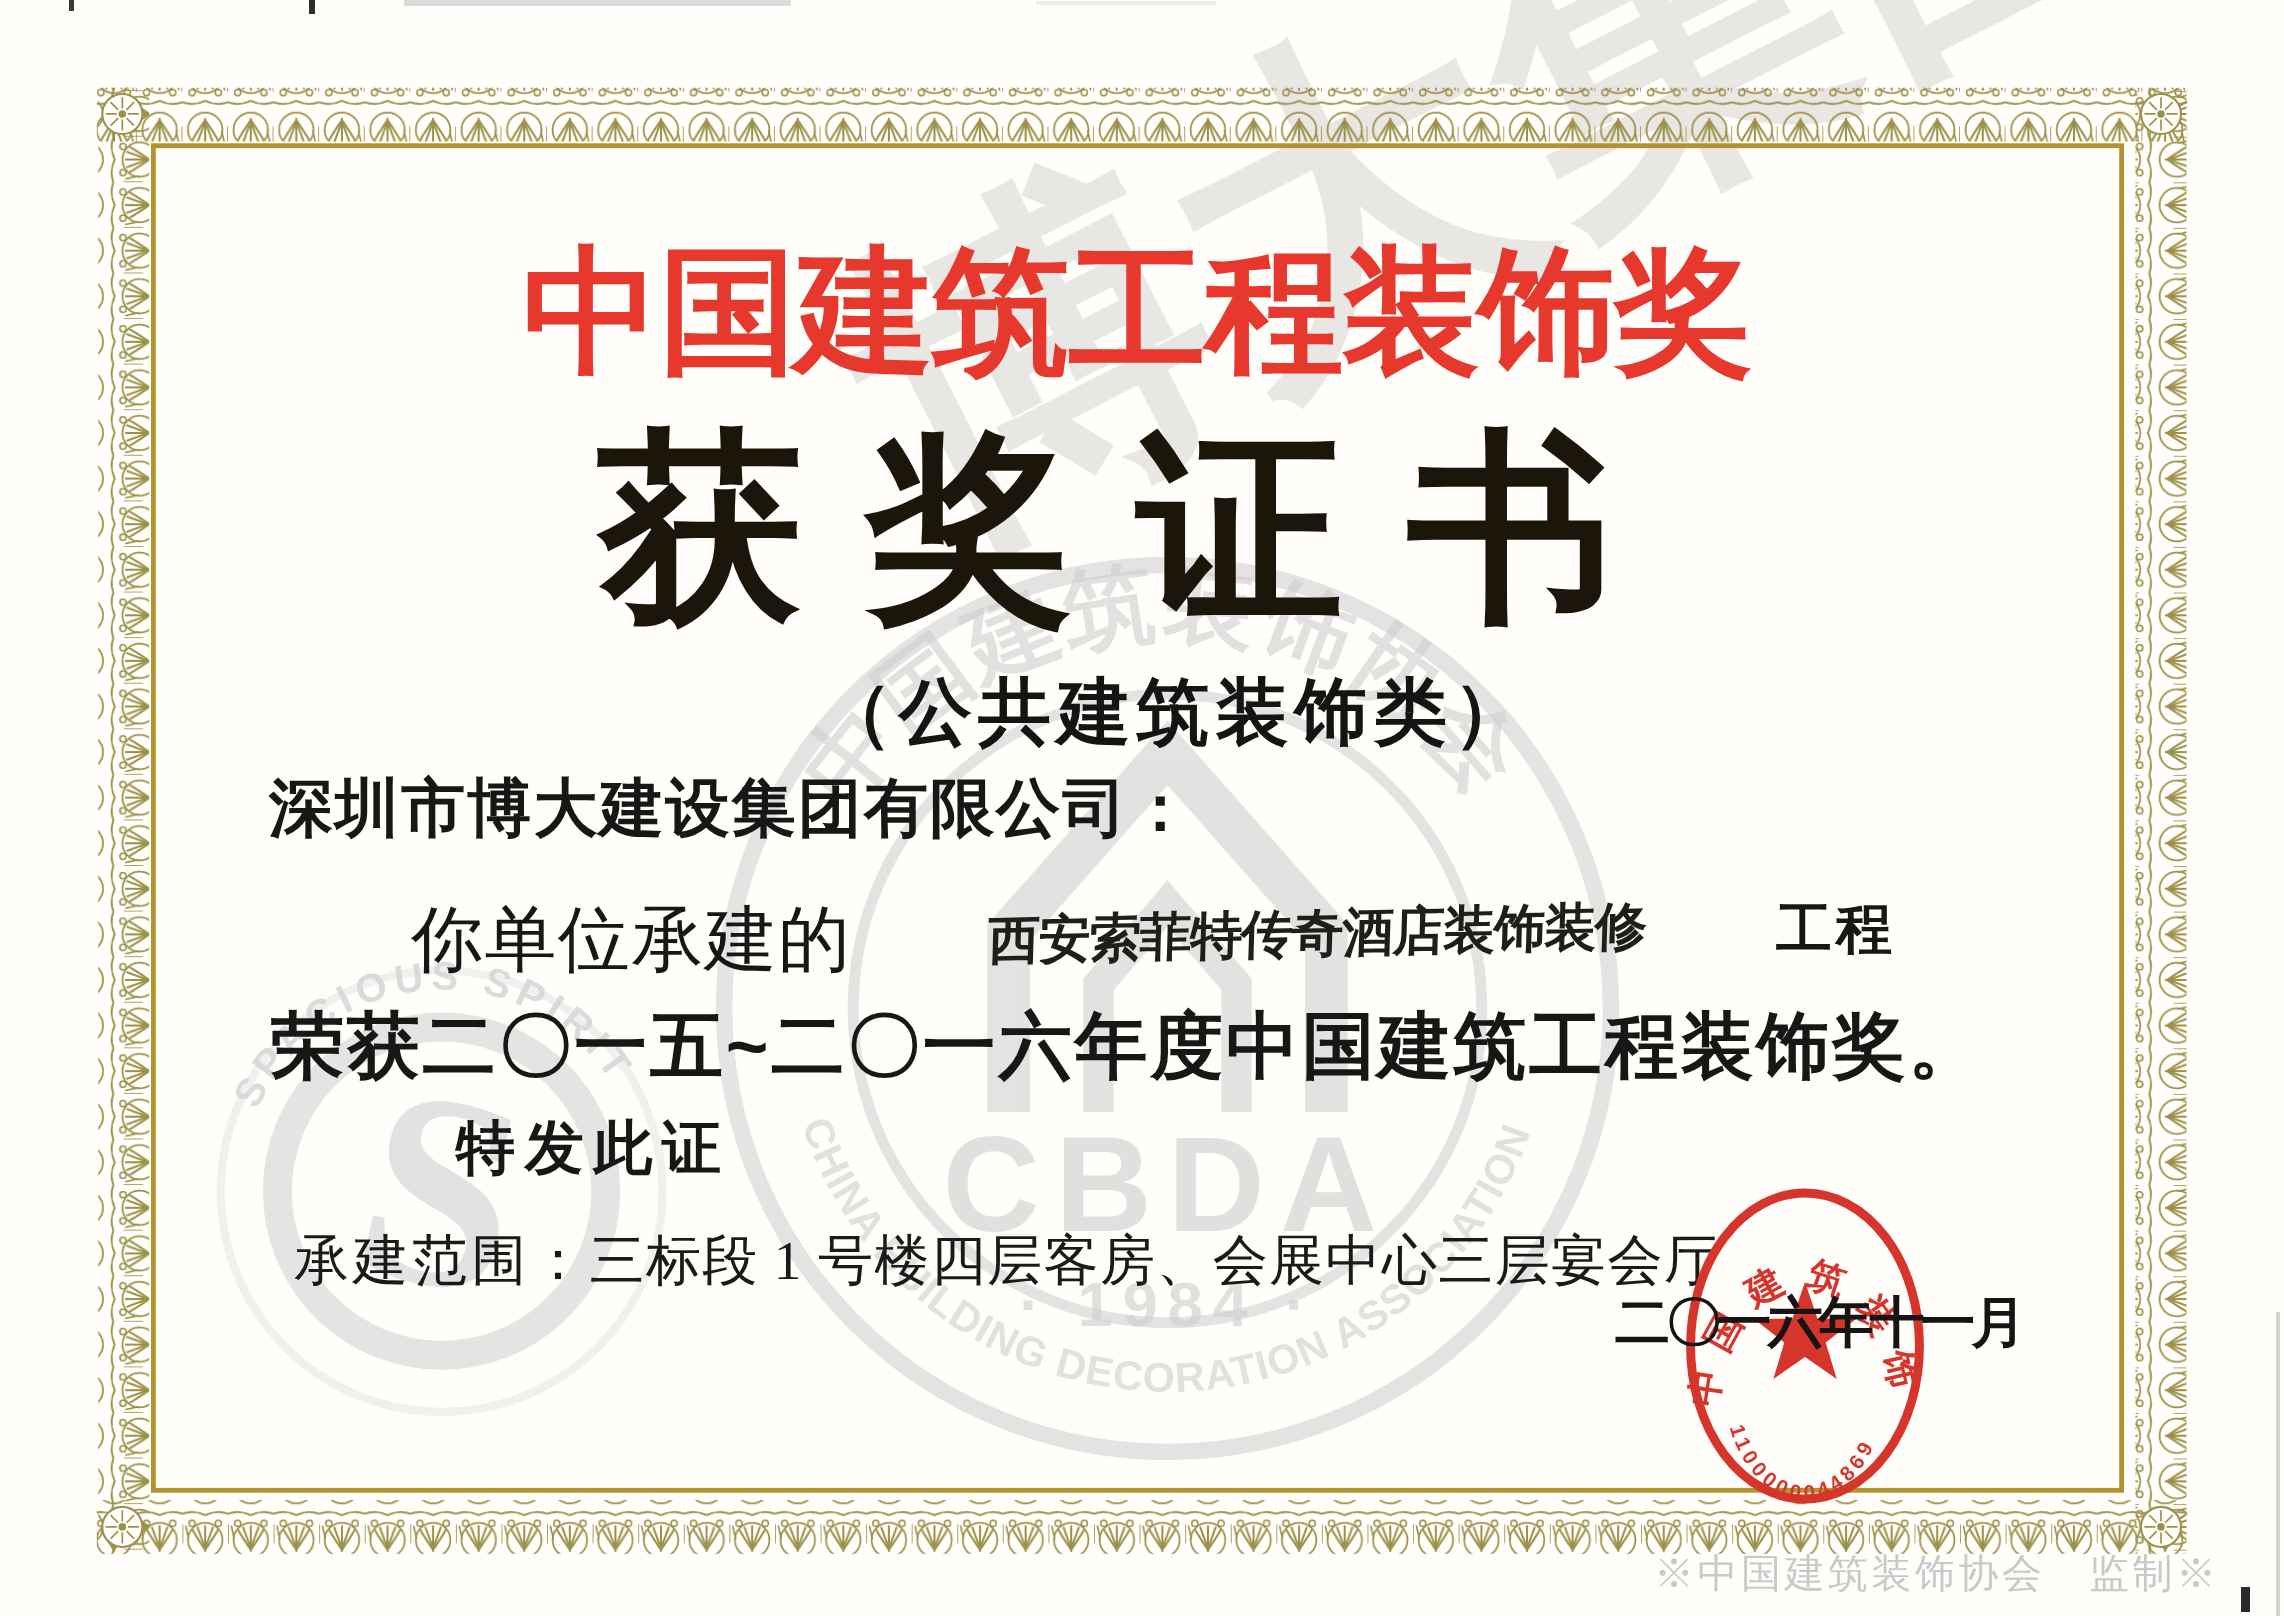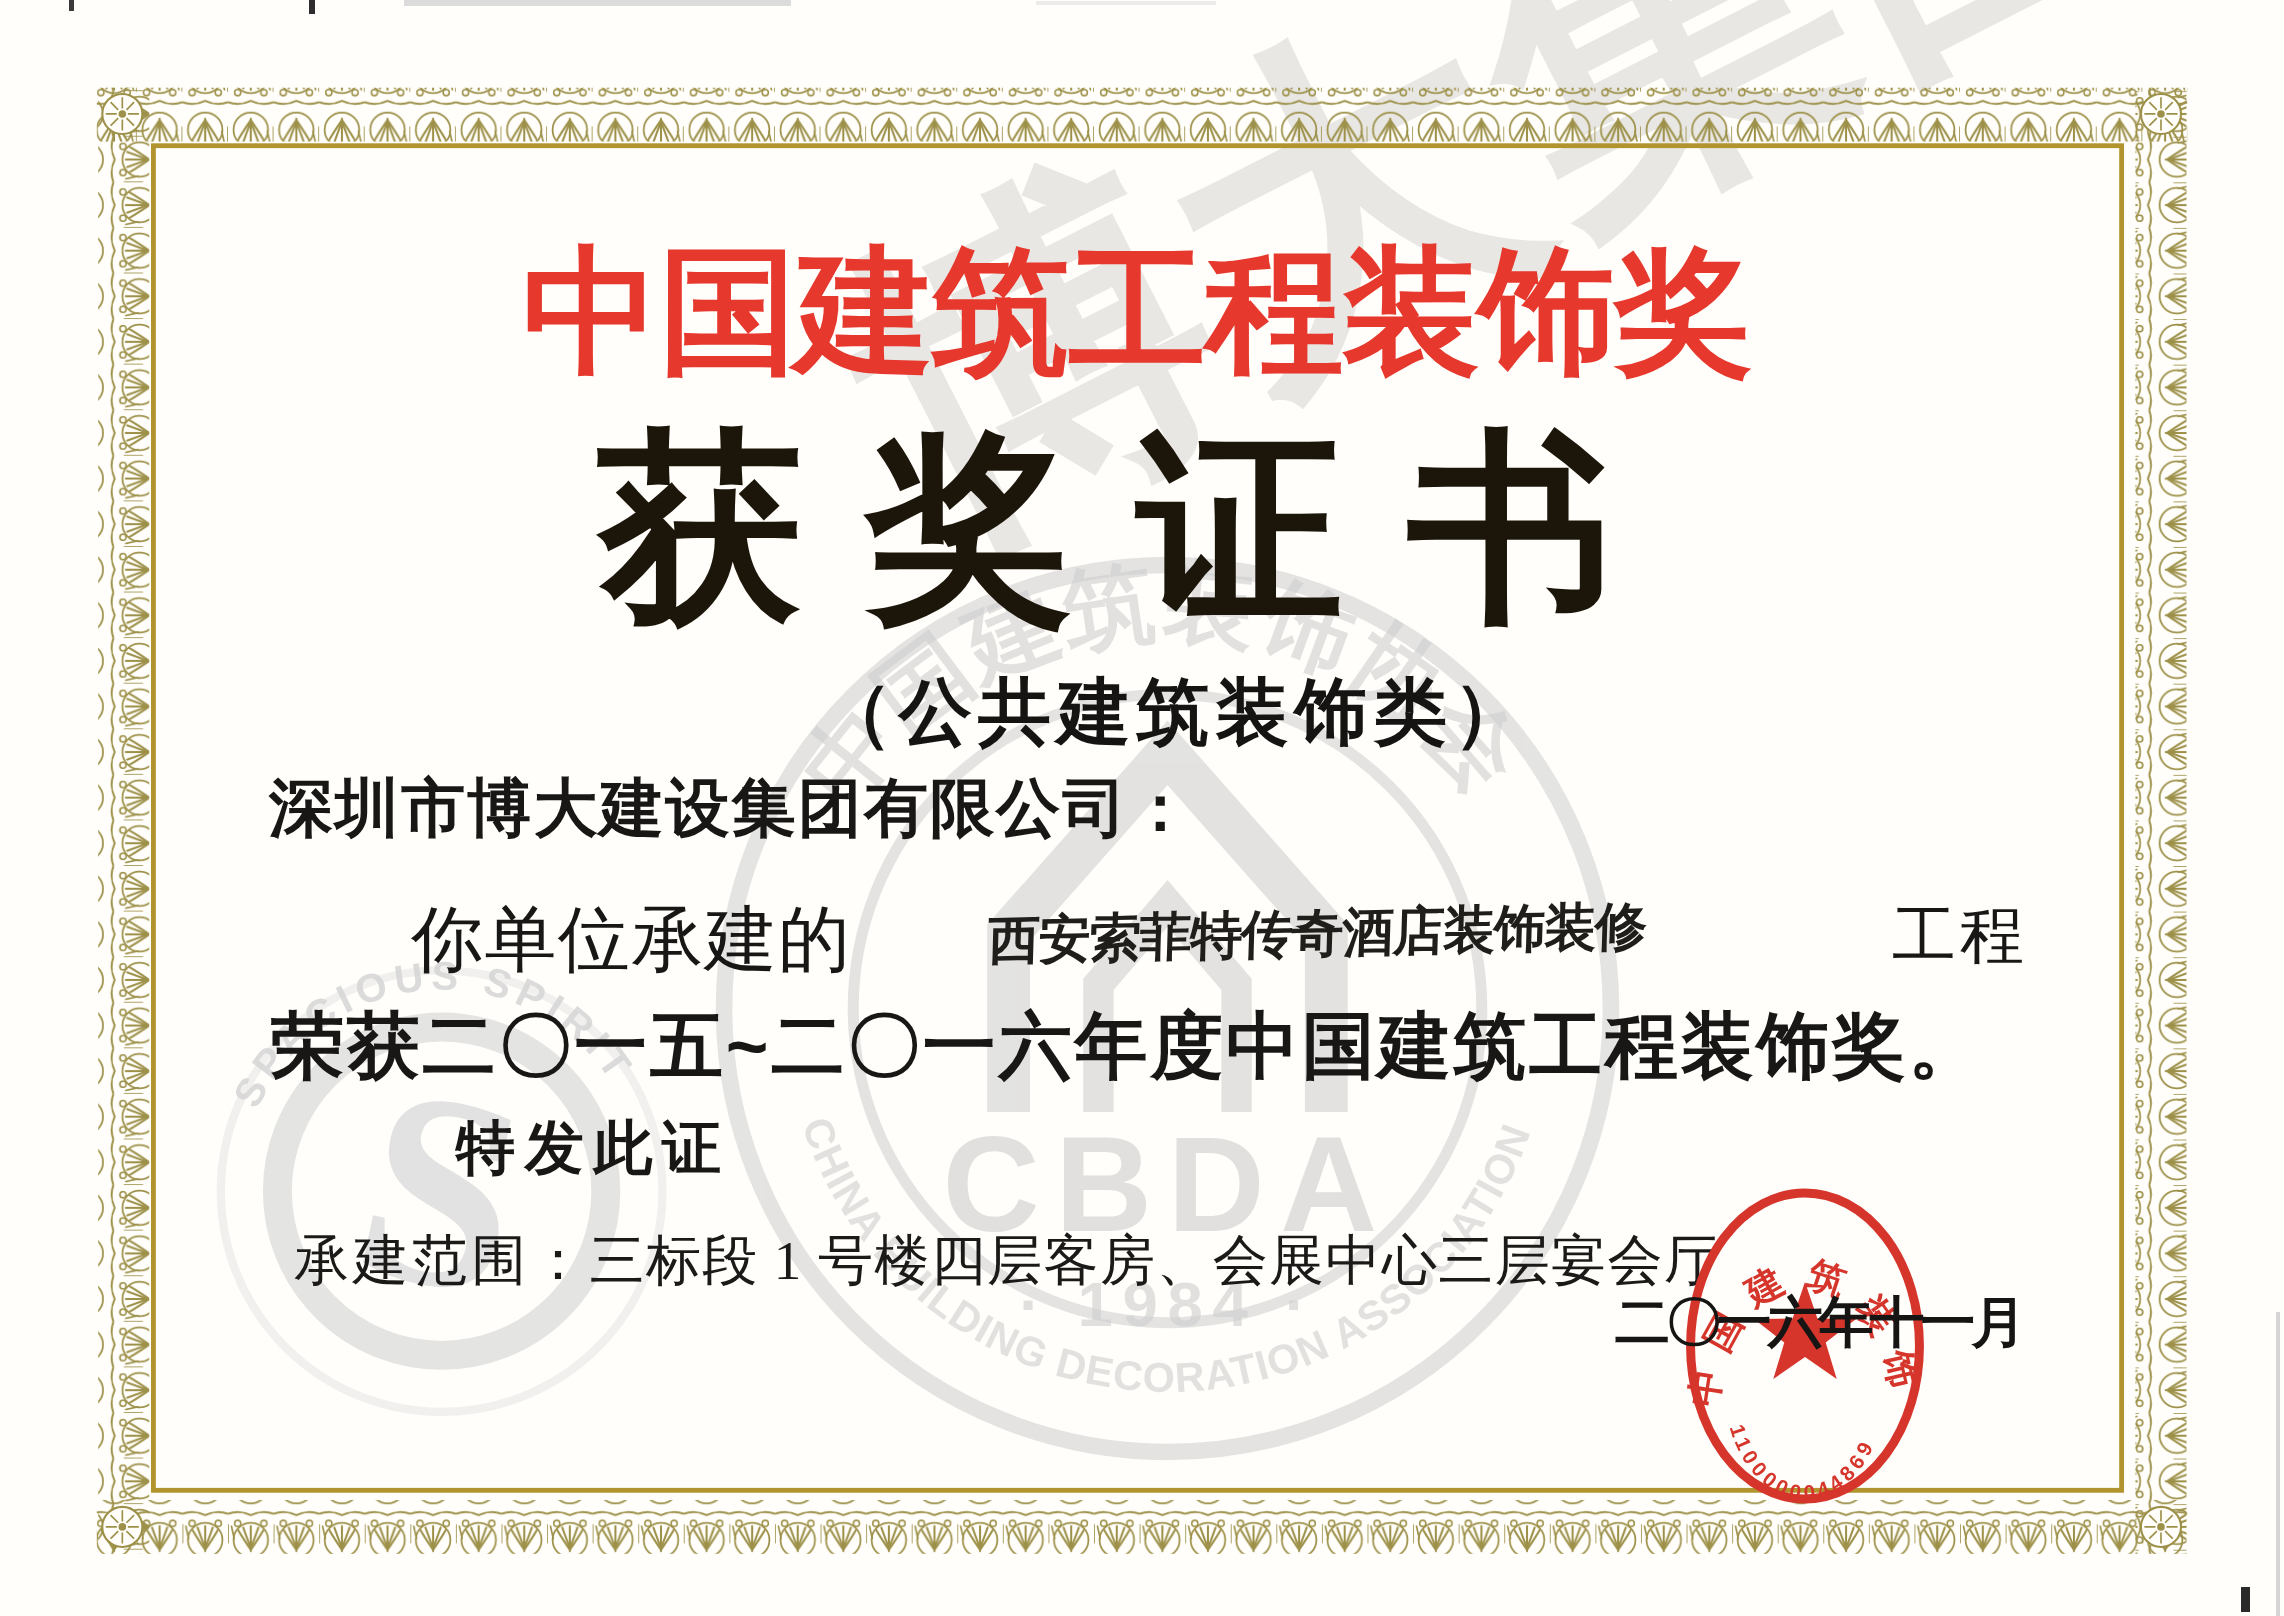--- a/index.html
+++ b/index.html
@@ -37,21 +37,21 @@
     font-size:73px; font-weight:700; letter-spacing:6.2px;
     color:#151412; font-family:"Liberation Serif", serif;margin-top:40px;
   }
   .recipient-line { left:269px; top:765px; font-size:64px; font-weight:700; letter-spacing:2.1px; }
   .body-prefix    { left:411px; top:892px; font-size:72px; font-weight:400; letter-spacing:1.4px; }
   .project-name   {
     left:988px; top:899px; font-size:52px; font-weight:600; letter-spacing:-1.4px;
     transform:rotate(-1.3deg) skewX(-3deg);
     font-family:"Liberation Serif", serif; color:#201e1b;
   }
-  .body-suffix    { left:1892px; top:892px; font-size:64px; font-weight:400; letter-spacing:4.1px; }
+  .body-suffix    { left:1776px; top:892px; font-size:56px; font-weight:700; letter-spacing:4.1px; }
   .award-line     { left:271px; top:998px; font-size:73px; font-weight:700; letter-spacing:2.8px; }
   .issue-line     { left:456px; top:1109px; font-size:59px; font-weight:700; letter-spacing:9.7px; }
   .scope-line     { left:294px; top:1224px; font-size:55px; color:#1c1a18; font-family:"Liberation Serif", serif; }
   .scope-line .lbl { letter-spacing:4.1px; }
   .scope-line .val { letter-spacing:1.4px; }
   .certno-line    { left:271px; top:1366px; font-size:55px; color:#191715; font-family:"Liberation Serif", serif; }
   .certno-line .lbl { letter-spacing:19.3px; }
   .certno-line .val { letter-spacing:5.5px; margin-left:14px; font-weight:600; }
   .date-line {
     left:1615px; top:1286px; z-index:4;
@@ -162,20 +162,21 @@
   <div class="content recipient-line">深圳市博大建设集团有限公司：</div>
   <div class="content body-prefix">你单位承建的</div>
   <div class="content project-name">西安索菲特传奇酒店装饰装修</div>
   <div class="content body-suffix">工程</div>
   <div class="content award-line">荣获二〇一五~二〇一六年度中国建筑工程装饰奖。</div>
   <div class="content issue-line">特发此证</div>
   <div class="content scope-line">
     <span class="lbl">承建范围：</span><span class="val">三标段 1 号楼四层客房、会展中心三层宴会厅</span>
   </div>
   <div class="content date-line">二〇一六年十一月</div>
+  <div class="content footer-line">※中国建筑装饰协会　监制※</div>
 
   <svg id="seal-svg" width="262" height="332" viewBox="0 0 380 480">
     <defs>
       <path id="sealOrgArc" d="M 62 338 A 128 182 0 1 1 318 338"></path>
       <path id="sealNumArc" d="M 78 348 A 118 168 0 0 0 302 348"></path>
     </defs>
     <ellipse cx="190" cy="240" rx="166" ry="222" fill="none" stroke="#d6352c" stroke-width="13"></ellipse>
     <polygon points="190,147 208,200 264,201 220,235 236,288 190,256 144,288 160,235 116,201 172,200" fill="#d6352c"></polygon>
     <text font-size="54" font-weight="bold" fill="#d6352c" letter-spacing="6">
       <textPath href="#sealOrgArc" startOffset="8" textLength="612">中国建筑装饰协会</textPath>

